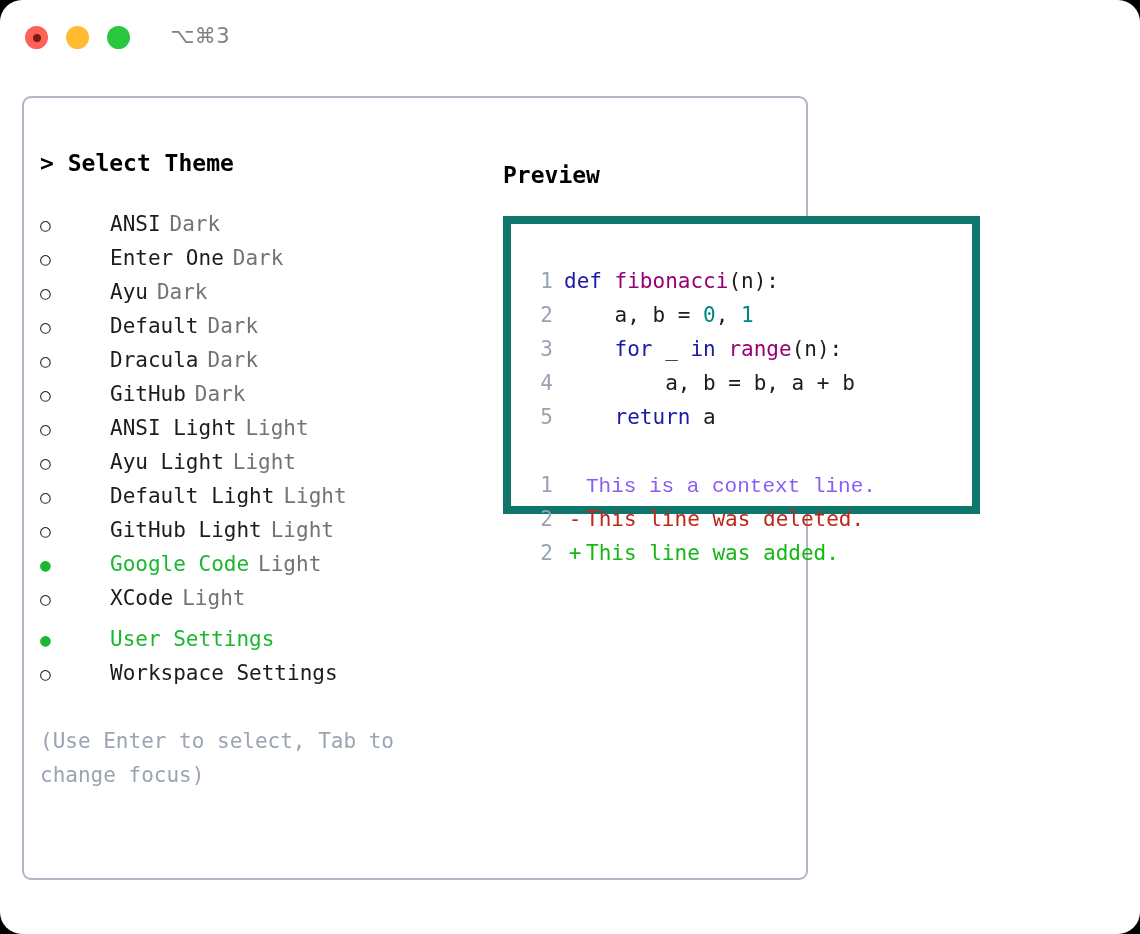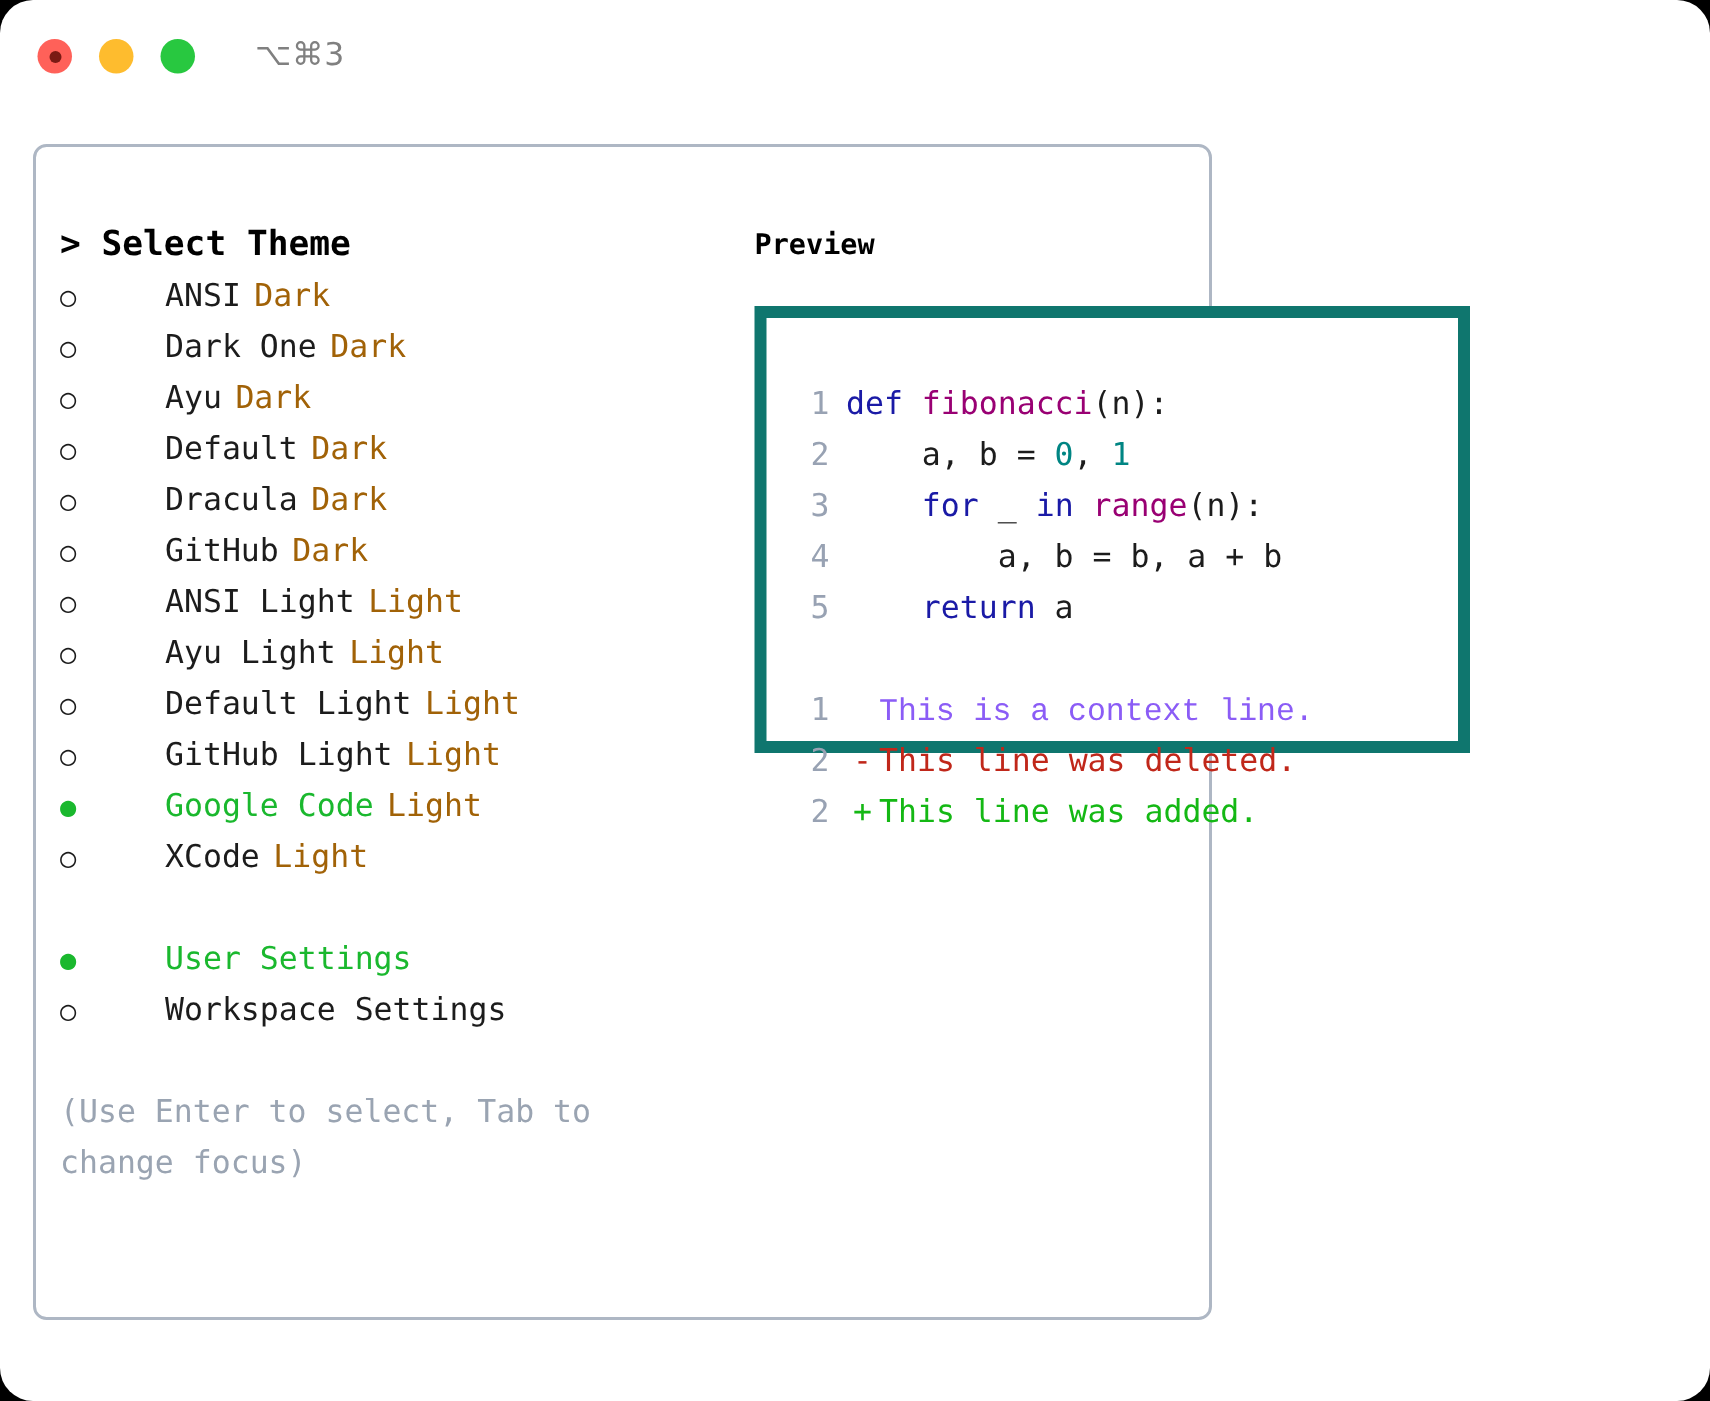--- a/index.html
+++ b/index.html
@@ -104,22 +104,23 @@
     display: inline-block;
     width: 26px;
     flex: 0 0 26px;
     font-size: 18px;
     color: #1c1c1c;
   }
   .bullet.sel { color: #1ab82e; }
   .opt-label { color: #1c1c1c; margin-left: 44px; }
   .opt-label.sel { color: #1ab82e; }
   .opt-cat {
-    color: #a16207;
+    color: #737373;
     margin-left: 9px;
+    margin-top: 27px;
   }
 
   .apply-title {
     font-size: 21px;
     color: #1c1c1c;
     line-height: 34px;
     height: 34px;
     padding-left: 26px;
     white-space: pre;
   }
@@ -134,24 +135,25 @@
   }
 
   
   .right-col {
     position: absolute;
     left: 479px;
     top: 48px;
     width: 490px;
   }
   .preview-title {
-    font-size: 19px;
+    font-size: 23px;
     font-weight: bold;
     color: #000000;
     line-height: 34px;
+    margin-top: 12px;
   }
   .preview-box {
     margin-top: 24px;
     width: 477px;
     height: 298px;
     border: 8px solid #0f766e;
     box-sizing: border-box;
     background: #ffffff;
     padding: 40px 0 0 16px;
   }
@@ -198,21 +200,21 @@
     <div class="shortcut">⌥⌘3</div>
   </div>
 
   <div class="panel">
 
     <div class="left-col">
       <div class="section-title">&gt; Select Theme</div>
 
       <div class="opt-list" id="theme-list">
           <div class="opt-row"><span class="bullet">○</span><span class="opt-label">ANSI</span><span class="opt-cat">Dark</span></div>
-          <div class="opt-row"><span class="bullet">○</span><span class="opt-label">Dark One</span><span class="opt-cat">Dark</span></div>
+          <div class="opt-row"><span class="bullet">○</span><span class="opt-label">Enter One</span><span class="opt-cat">Dark</span></div>
           <div class="opt-row"><span class="bullet">○</span><span class="opt-label">Ayu</span><span class="opt-cat">Dark</span></div>
           <div class="opt-row"><span class="bullet">○</span><span class="opt-label">Default</span><span class="opt-cat">Dark</span></div>
           <div class="opt-row"><span class="bullet">○</span><span class="opt-label">Dracula</span><span class="opt-cat">Dark</span></div>
           <div class="opt-row"><span class="bullet">○</span><span class="opt-label">GitHub</span><span class="opt-cat">Dark</span></div>
           <div class="opt-row"><span class="bullet">○</span><span class="opt-label">ANSI Light</span><span class="opt-cat">Light</span></div>
           <div class="opt-row"><span class="bullet">○</span><span class="opt-label">Ayu Light</span><span class="opt-cat">Light</span></div>
           <div class="opt-row"><span class="bullet">○</span><span class="opt-label">Default Light</span><span class="opt-cat">Light</span></div>
           <div class="opt-row"><span class="bullet">○</span><span class="opt-label">GitHub Light</span><span class="opt-cat">Light</span></div>
           <div class="opt-row"><span class="bullet sel">●</span><span class="opt-label sel">Google Code</span><span class="opt-cat">Light</span></div>
           <div class="opt-row"><span class="bullet">○</span><span class="opt-label">XCode</span><span class="opt-cat">Light</span></div>

